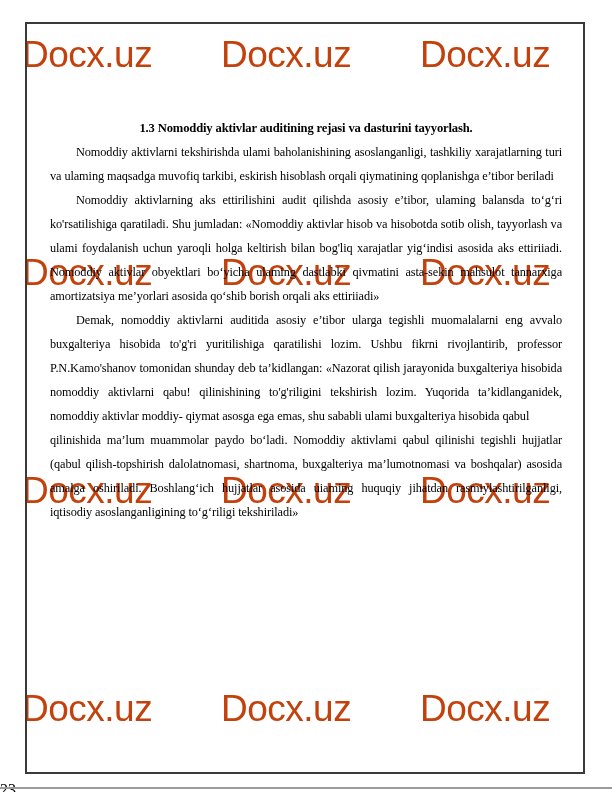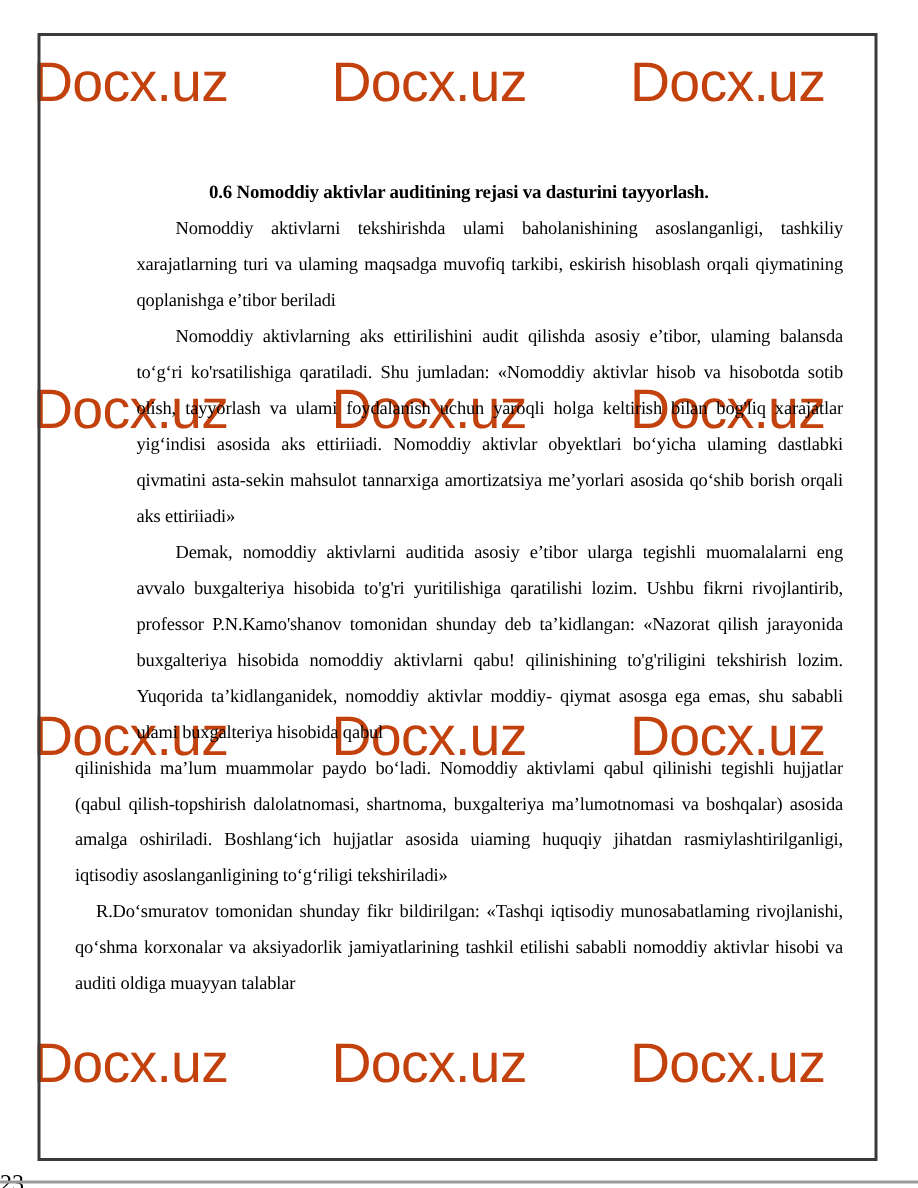--- a/index.html
+++ b/index.html
@@ -83,21 +83,20 @@
   .para {
     font-size: 12.3px;
     text-align: justify;
     text-justify: inter-word;
     line-height: 1.95;
     margin: 0;
     letter-spacing: -0.1px;
   }
   .para.indent {
     text-indent: 26px;
-    margin-left: 41px;
   }
   .para.noindent {
     text-indent: 0;
   }
   .para.indent-small {
     text-indent: 14px;
   }
 
   
   #page-number {
@@ -139,27 +138,26 @@
     </div>
     <div class="watermark-row" style="top: 688px;">
       <span class="watermark-text">Docx.uz</span><span class="watermark-text">Docx.uz</span><span class="watermark-text">Docx.uz</span>
     </div>
   </div>
 
   <div id="page-frame"></div>
 
   <div id="content">
 
-    <h1 id="doc-title">0.6 Nomoddiy aktivlar auditining rejasi va dasturini tayyorlash.</h1>
+    <h1 id="doc-title">1.3 Nomoddiy aktivlar auditining rejasi va dasturini tayyorlash.</h1>
 
     <p class="para indent">Nomoddiy aktivlarni tekshirishda ulami baholanishining asoslanganligi, tashkiliy xarajatlarning turi va ulaming maqsadga muvofiq tarkibi, eskirish hisoblash orqali qiymatining qoplanishga e’tibor beriladi</p>
     <p class="para indent">Nomoddiy aktivlarning aks ettirilishini audit qilishda asosiy e’tibor, ulaming balansda to‘g‘ri ko'rsatilishiga qaratiladi. Shu jumladan: «Nomoddiy aktivlar hisob va hisobotda sotib olish, tayyorlash va ulami foydalanish uchun yaroqli holga keltirish bilan bog'liq xarajatlar yig‘indisi asosida aks ettiriiadi. Nomoddiy aktivlar obyektlari bo‘yicha ulaming dastlabki qivmatini asta-sekin mahsulot tannarxiga amortizatsiya me’yorlari asosida qo‘shib borish orqali aks ettiriiadi»</p>
     <p class="para indent">Demak, nomoddiy aktivlarni auditida asosiy e’tibor ularga tegishli muomalalarni eng avvalo buxgalteriya hisobida to'g'ri yuritilishiga qaratilishi lozim. Ushbu fikrni rivojlantirib, professor P.N.Kamo'shanov tomonidan shunday deb ta’kidlangan: «Nazorat qilish jarayonida buxgalteriya hisobida nomoddiy aktivlarni qabu! qilinishining to'g'riligini tekshirish lozim. Yuqorida ta’kidlanganidek, nomoddiy aktivlar moddiy- qiymat asosga ega emas, shu sababli ulami buxgalteriya hisobida qabul</p>
     <p class="para noindent">qilinishida ma’lum muammolar paydo bo‘ladi. Nomoddiy aktivlami qabul qilinishi tegishli hujjatlar (qabul qilish-topshirish dalolatnomasi, shartnoma, buxgalteriya ma’lumotnomasi va boshqalar) asosida amalga oshiriladi. Boshlang‘ich hujjatlar asosida uiaming huquqiy jihatdan rasmiylashtirilganligi, iqtisodiy asoslanganligining to‘g‘riligi tekshiriladi»</p>
-    <p class="para indent-small"> R.Do‘smuratov tomonidan shunday fikr bildirilgan: «Tashqi iqtisodiy munosabatlaming rivojlanishi, qo‘shma korxonalar va aksiyadorlik jamiyatlarining tashkil etilishi sababli nomoddiy aktivlar hisobi va auditi oldiga muayyan talablar</p>
 
   </div>
 
   <div id="page-number">23</div>
 
   <div id="bottom-rule"></div>
 
 </div>
 
 </body></html>

